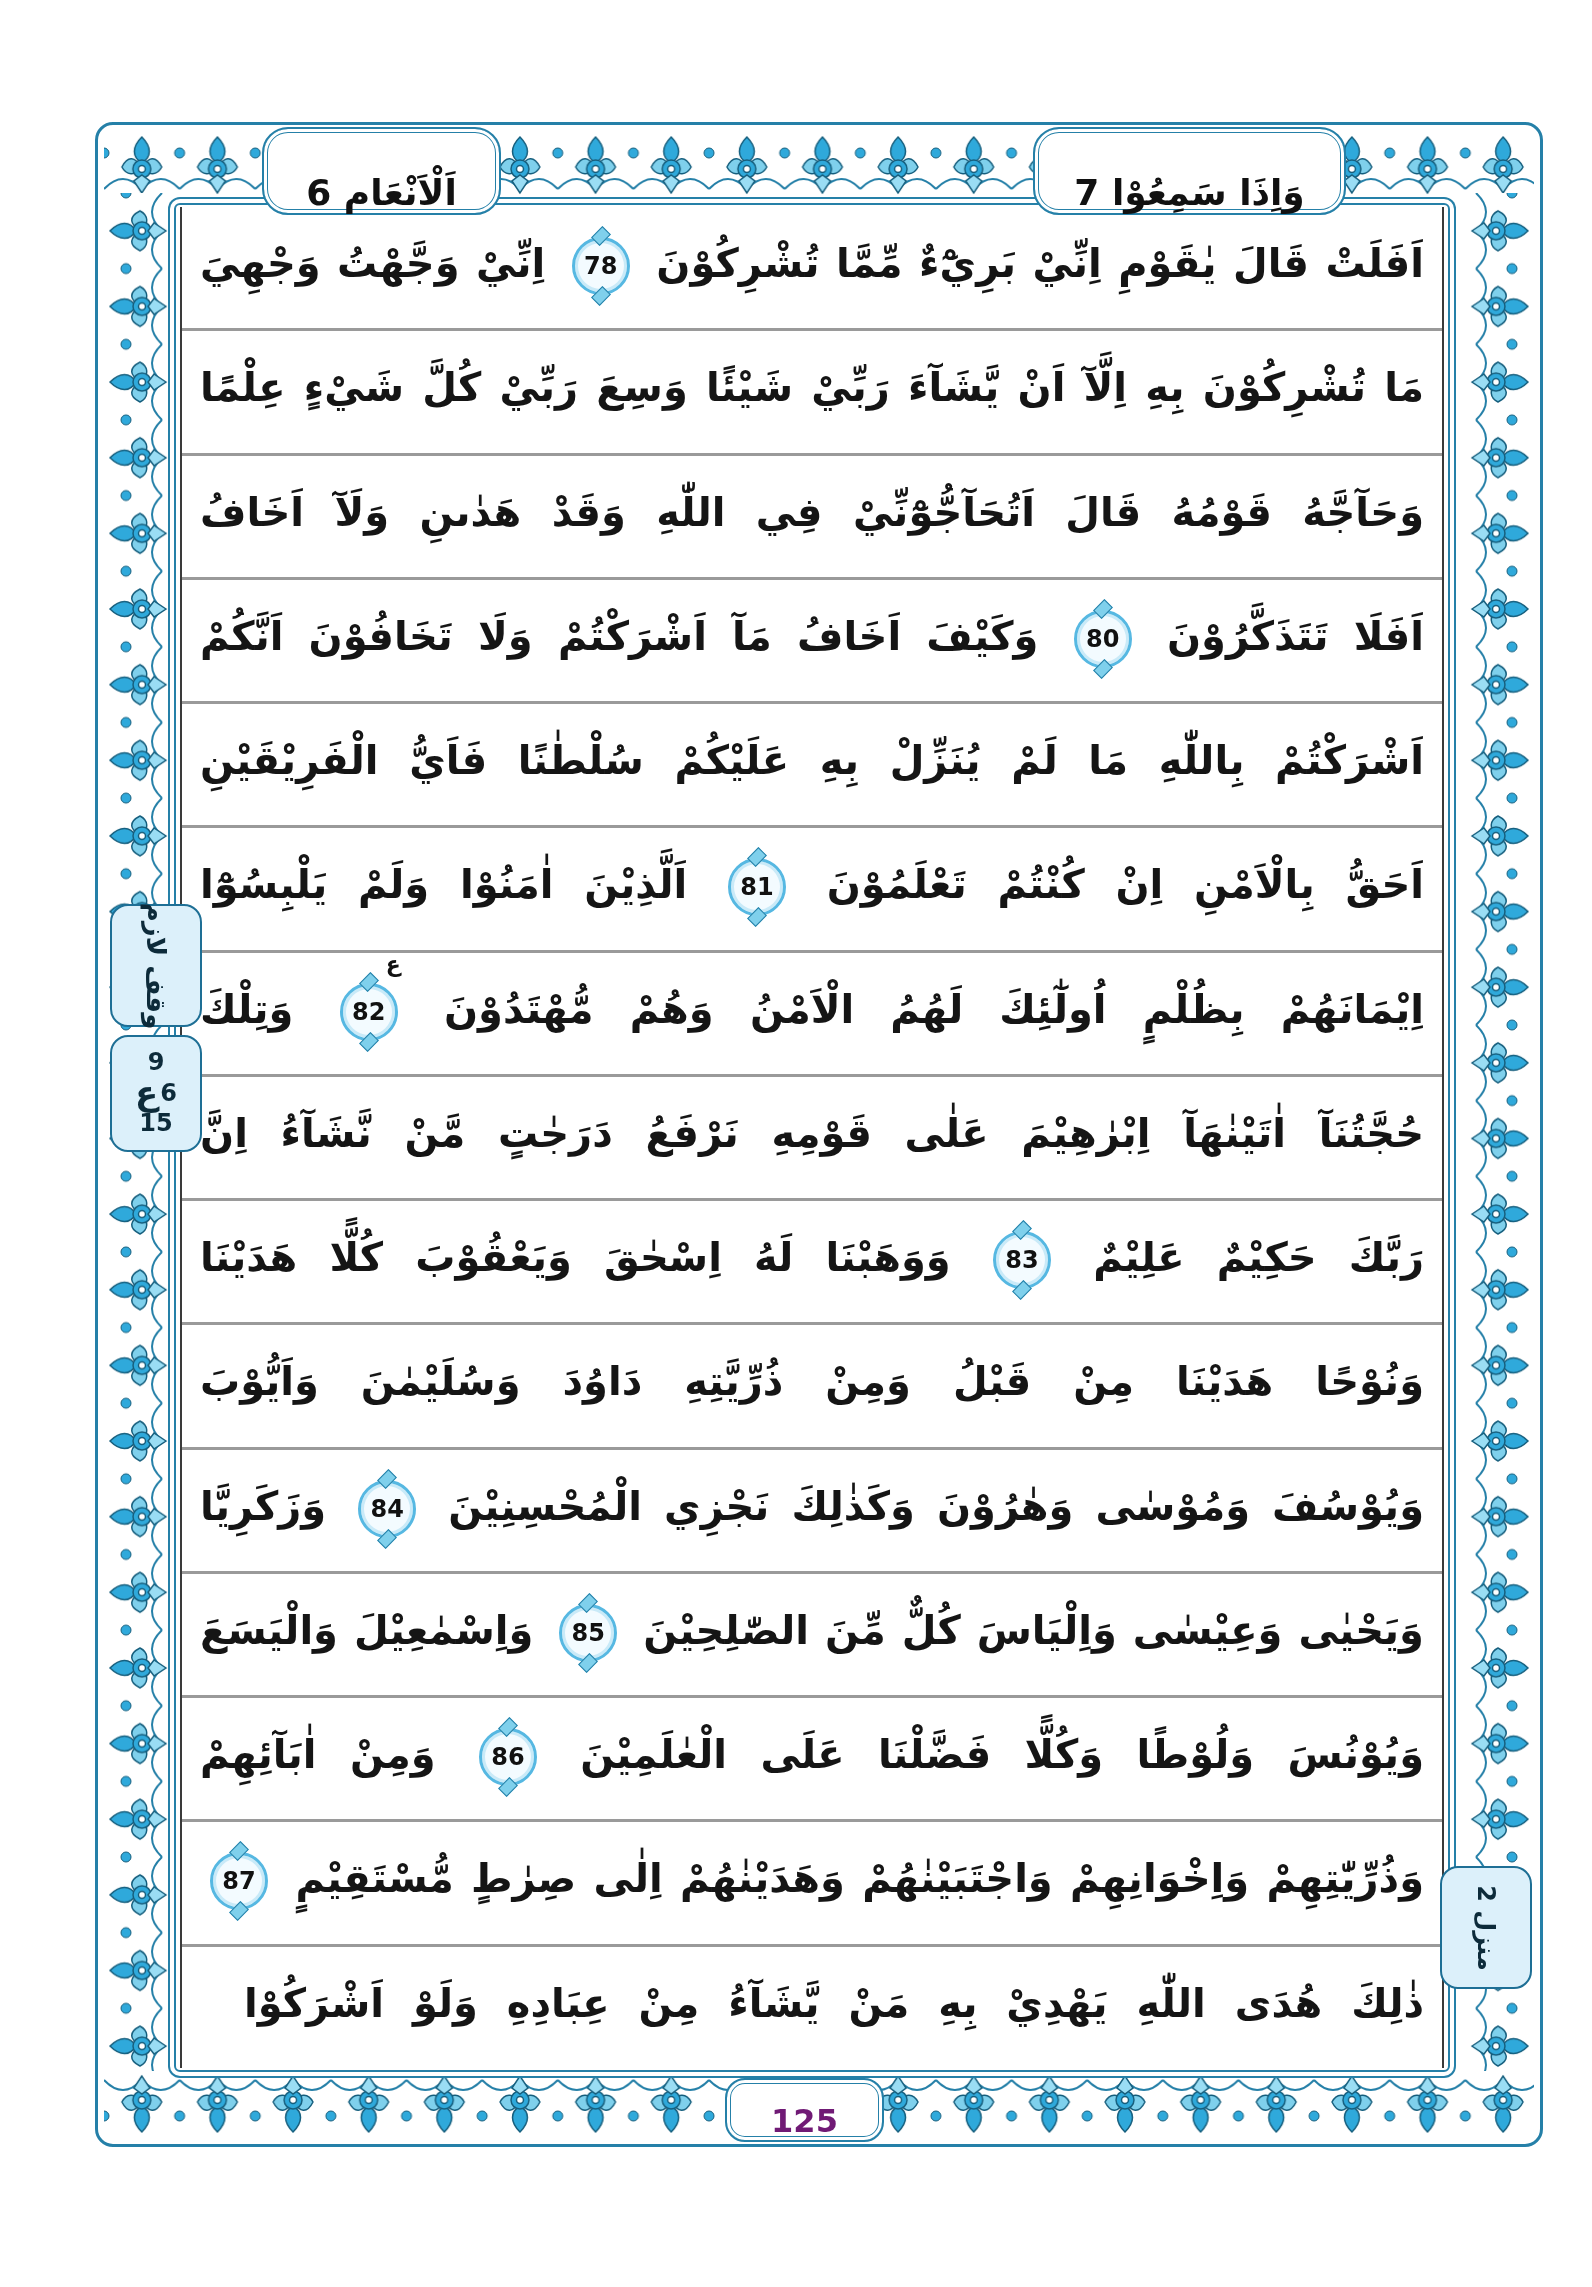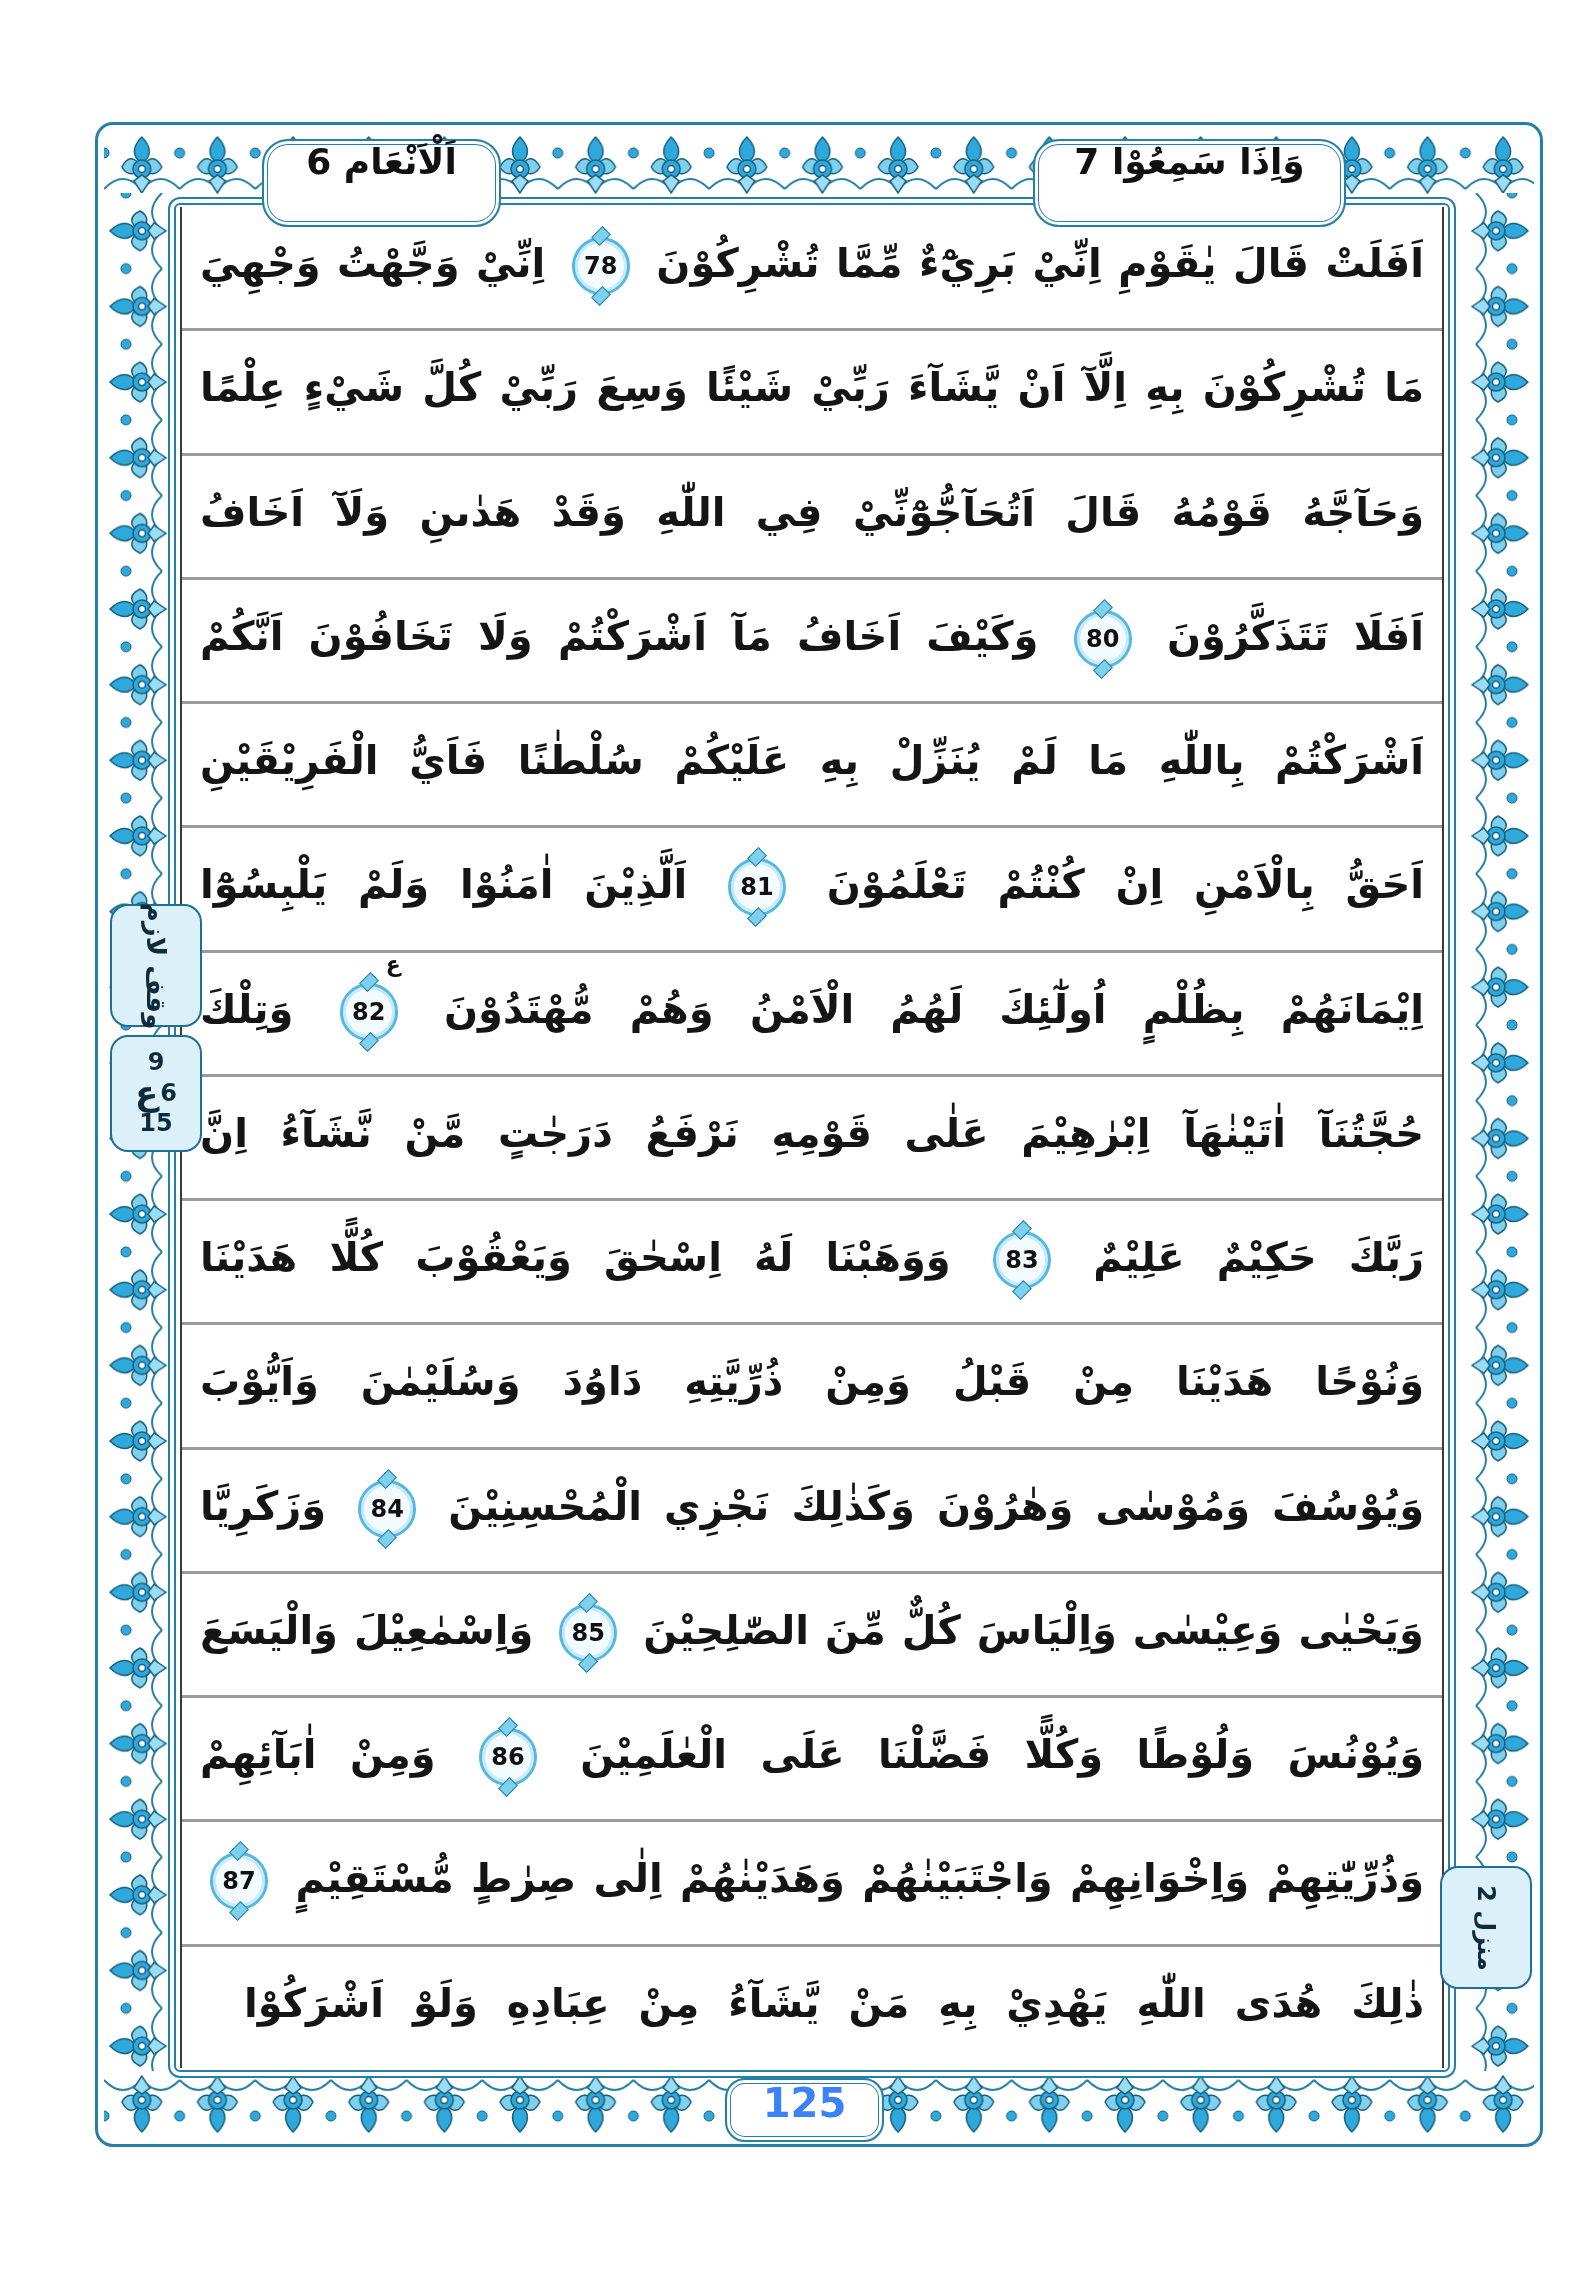--- a/index.html
+++ b/index.html
@@ -31,28 +31,28 @@
          width:52px;height:52px;margin:0 10px;border-radius:50%;
          border:3px solid #56b8e2;box-shadow:inset 0 0 0 3px #c9eaf8;background:#f3fbff;
          font-size:24px;font-weight:bold;color:#111;direction:ltr;vertical-align:middle;
          line-height:normal;text-align:center;text-align-last:center;}
   .verse::before,.verse::after{content:"";position:absolute;left:50%;width:10px;height:14px;
          background:#7fd0ec;border:1px solid #2580a8;transform:translateX(-50%) rotate(45deg);}
   .verse::before{top:-12px;} .verse::after{bottom:-12px;}
   .ruku-ain{position:absolute;top:-34px;right:-6px;font-size:22px;font-style:normal;color:#111;}
   
   .tab{position:absolute;z-index:5;background:#ffffff;border:2px solid #2580a8;
-       display:flex;align-items:flex-start;justify-content:center;box-sizing:border-box;
-       box-shadow:inset 0 0 0 3px #ffffff, inset 0 0 0 4px #2580a8;margin-top:12px;}
+       display:flex;align-items:flex-end;justify-content:center;box-sizing:border-box;
+       box-shadow:inset 0 0 0 3px #ffffff, inset 0 0 0 4px #2580a8;}
   .tab-header{top:2px;height:88px;border-radius:26px;font-size:36px;font-weight:bold;color:#111;
               direction:rtl;}
   .tab-surah{left:164px;width:239px;}
   .tab-juz{left:935px;width:313px;}
   .tab-pagenum{bottom:2px;left:627px;width:159px;height:64px;border-radius:20px;
-               font-size:40px;font-weight:bold;color:#3b82f6;}
+               font-size:32px;font-weight:bold;color:#701a75;}
   
   .margin-tab{position:absolute;z-index:6;background:#dcf0fa;border:2px solid #1e6f95;
               border-radius:18px;display:flex;align-items:center;justify-content:center;
               box-sizing:border-box;color:#0d2b3a;font-weight:bold;}
   .mt-waqf{left:12px;top:779px;width:92px;height:123px;}
   .mt-waqf .vtxt{transform:rotate(90deg);white-space:nowrap;font-size:26px;}
   .mt-ruku{left:12px;top:910px;width:92px;height:117px;flex-direction:column;line-height:1.05;
            font-size:24px;}
   .mt-ruku .ain-row{display:flex;align-items:center;gap:2px;}
   .mt-ruku .ain{font-size:34px;}

